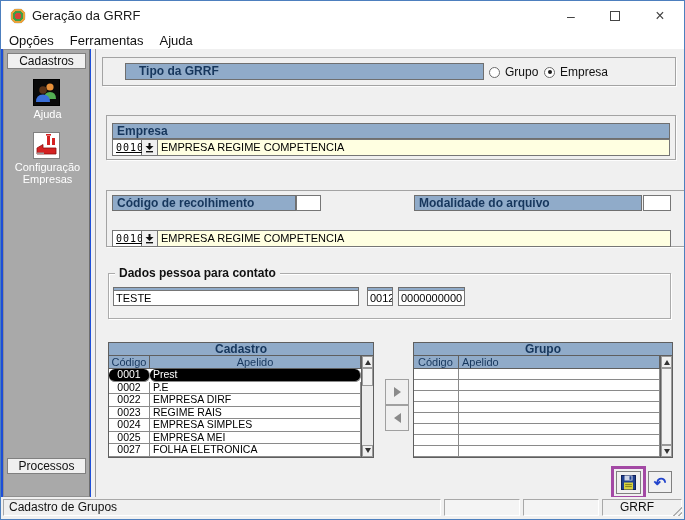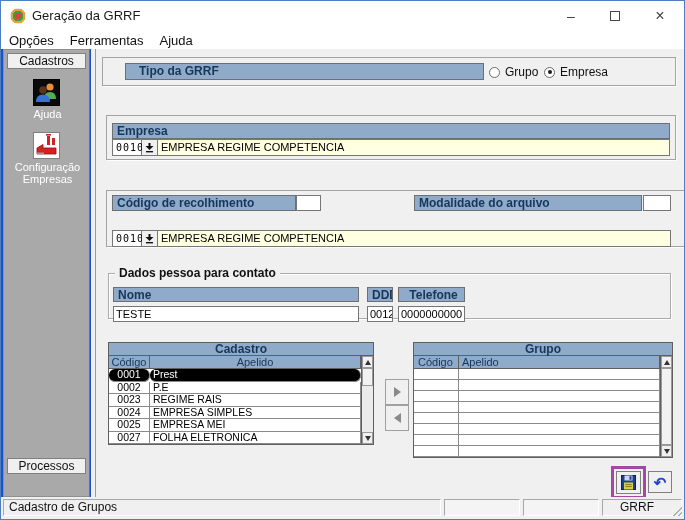--- a/index.html
+++ b/index.html
@@ -44,21 +44,21 @@
   .panel { position:absolute; background:#F0F0F0; border:1px solid #A3A3A3; box-shadow:1px 1px 0 #fdfdfd; }
   .hbar { position:absolute; background:#90ABC9; border:1px solid #6f6f6f; color:#16365C;
     font-weight:bold; font-size:12px; line-height:15px; padding-left:4px; overflow:hidden; white-space:nowrap; }
   .tin { position:absolute; background:#fff; border:1px solid #767676; font-size:11px; line-height:14px; padding:0 2px; overflow:hidden; white-space:nowrap; }
   .cream { background:#FFFFE1; border:1px solid #767676; font-size:11px; line-height:15px; padding:0 3px; overflow:hidden; white-space:nowrap; }
   .code-box { background:#fff; border:1px solid #767676; font-family:"DejaVu Sans Mono", monospace;
     font-size:10px; letter-spacing:1px; display:flex; align-items:center; padding-left:3px; }
   .ddbtn { width:16px; background:#F0F0F0; border:1px solid #767676; border-left:none;
     display:flex; align-items:center; justify-content:center; }
   .fieldrow { position:absolute; display:flex; }
-  .fieldrow .code-box { width:30px; }
+  .fieldrow .code-box { width:30px;text-decoration:underline; }
   .fieldrow .cream { flex:1; border-left:none; }
   
   #p-tipo { left:6px; top:8px; width:574px; height:29px; }
   #tipo-bar { left:22px; top:5px; width:359px; height:17px;padding-left:13px; }
   .radio { position:absolute; top:7px; display:flex; align-items:center; font-size:12px; color:#111; }
   #radio-grupo { left:386px; }
   #radio-empresa { left:441px; }
   .radio-circle { width:11px; height:11px; border-radius:50%; background:#fff; border:1px solid #6b6b6b;
     margin-right:5px; position:relative; }
   .radio-circle.checked::after { content:""; position:absolute; left:2.5px; top:2.5px; width:4px; height:4px;
@@ -74,21 +74,21 @@
   #mod-bar { left:307px; top:4px; width:228px; height:16px; }
   #mod-input { left:536px; top:4px; width:28px; height:16px; }
   #resp-bar { left:5px; top:22px; width:559px; height:16px; }
   #resp-row { left:5px; top:39px; width:559px; height:17px; }
   
   #gb-contato { position:absolute; left:12px; top:224px; width:563px; height:46px;
     border:1px solid #ababab; box-shadow:inset 1px 1px 0 #fff, 1px 1px 0 #fff; }
   #gb-legend { position:absolute; left:6px; top:-8px; background:#F0F0F0; padding:0 4px;
     font-size:12px; font-weight:bold; color:#111; }
   .gb-h { position:absolute; top:13px; height:15px; }
-  .gb-in { position:absolute; top:32px; height:16px; }
+  .gb-in { position:absolute; top:16px; height:16px; }
   #nome-h, #nome-in { left:4px; width:246px; }
   #ddd-h, #ddd-in { left:258px; width:26px; }
   #tel-h, #tel-in { left:289px; width:67px;text-align:center; }
   
   .tbl { position:absolute; top:293px; }
   .tbl-title { background:#90ABC9; border:1px solid #5f5f5f; color:#16365C; font-weight:bold;
     font-size:12px; text-align:center; height:14px; line-height:12px; }
   .tgrid { display:flex; border:1px solid #5f5f5f; border-top:none; background:#fff; }
   .gridcols { flex:1; }
   .thead { display:flex; height:13px; }
@@ -261,20 +261,24 @@
           <div class="tbody">
               <div class="trow selected">
                 <div class="td c1">0001</div>
                 <div class="td c2">Prest</div>
               </div>
               <div class="trow">
                 <div class="td c1">0002</div>
                 <div class="td c2">P.E</div>
               </div>
               <div class="trow">
+                <div class="td c1">0022</div>
+                <div class="td c2">EMPRESA DIRF</div>
+              </div>
+              <div class="trow">
                 <div class="td c1">0023</div>
                 <div class="td c2">REGIME RAIS</div>
               </div>
               <div class="trow">
                 <div class="td c1">0024</div>
                 <div class="td c2">EMPRESA SIMPLES</div>
               </div>
               <div class="trow">
                 <div class="td c1">0025</div>
                 <div class="td c2">EMPRESA MEI</div>

